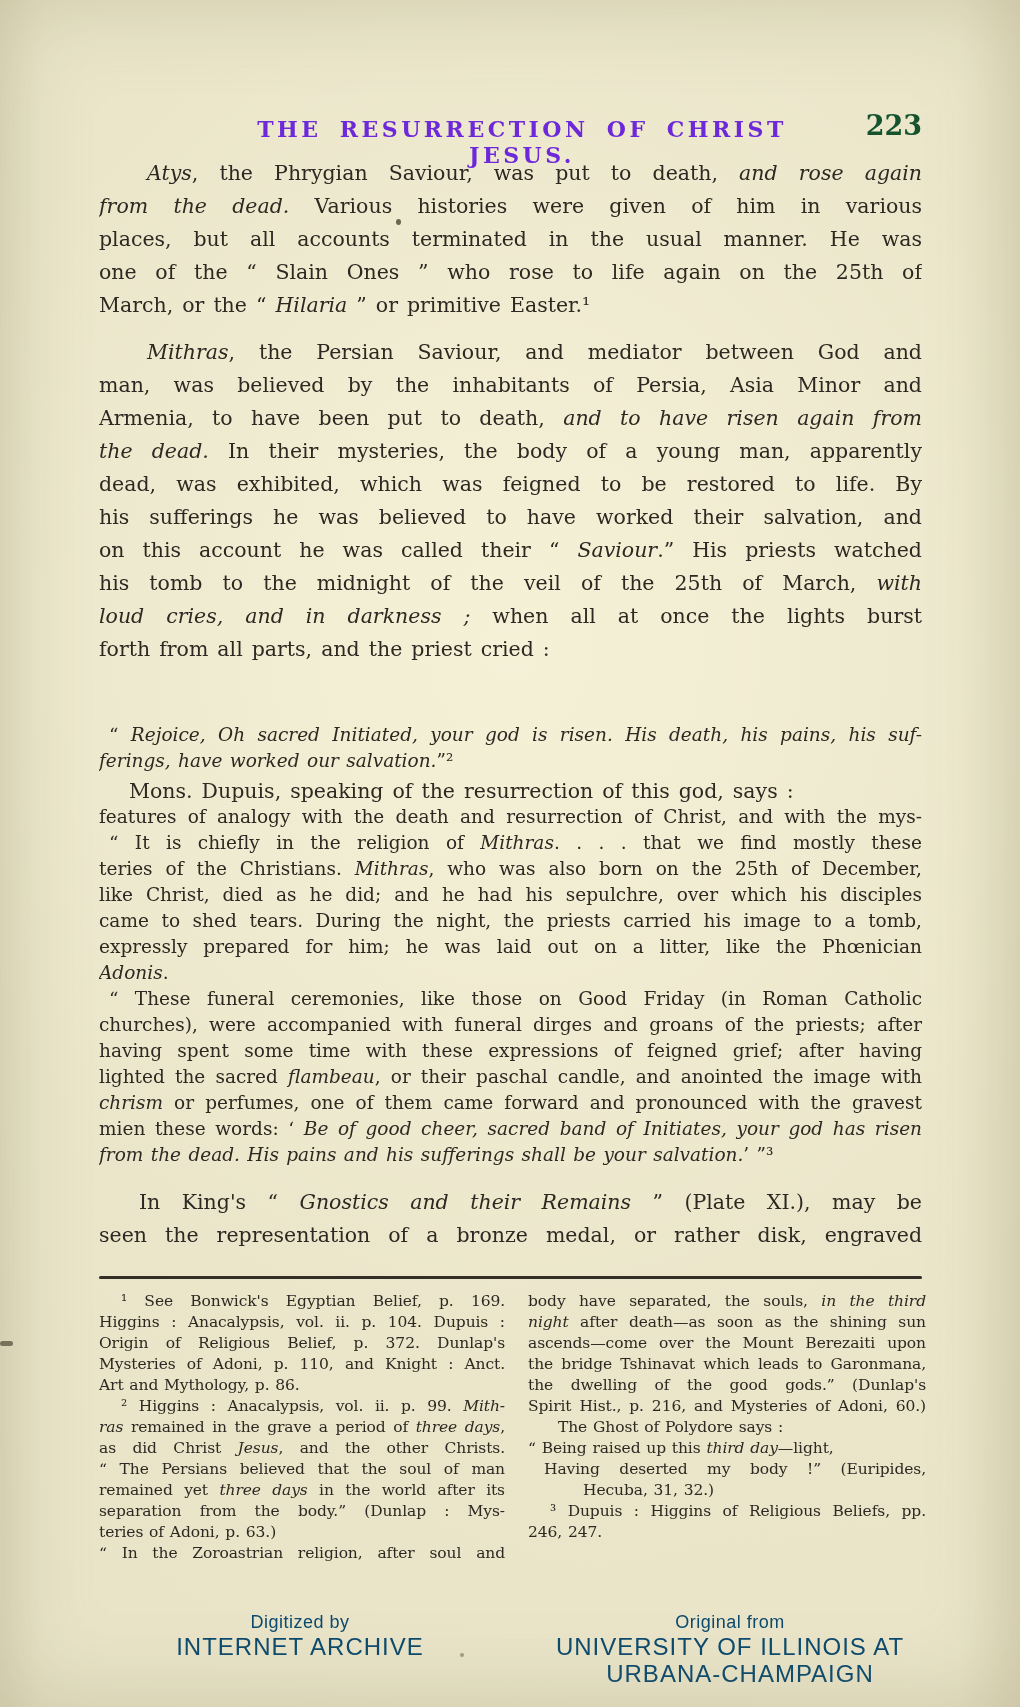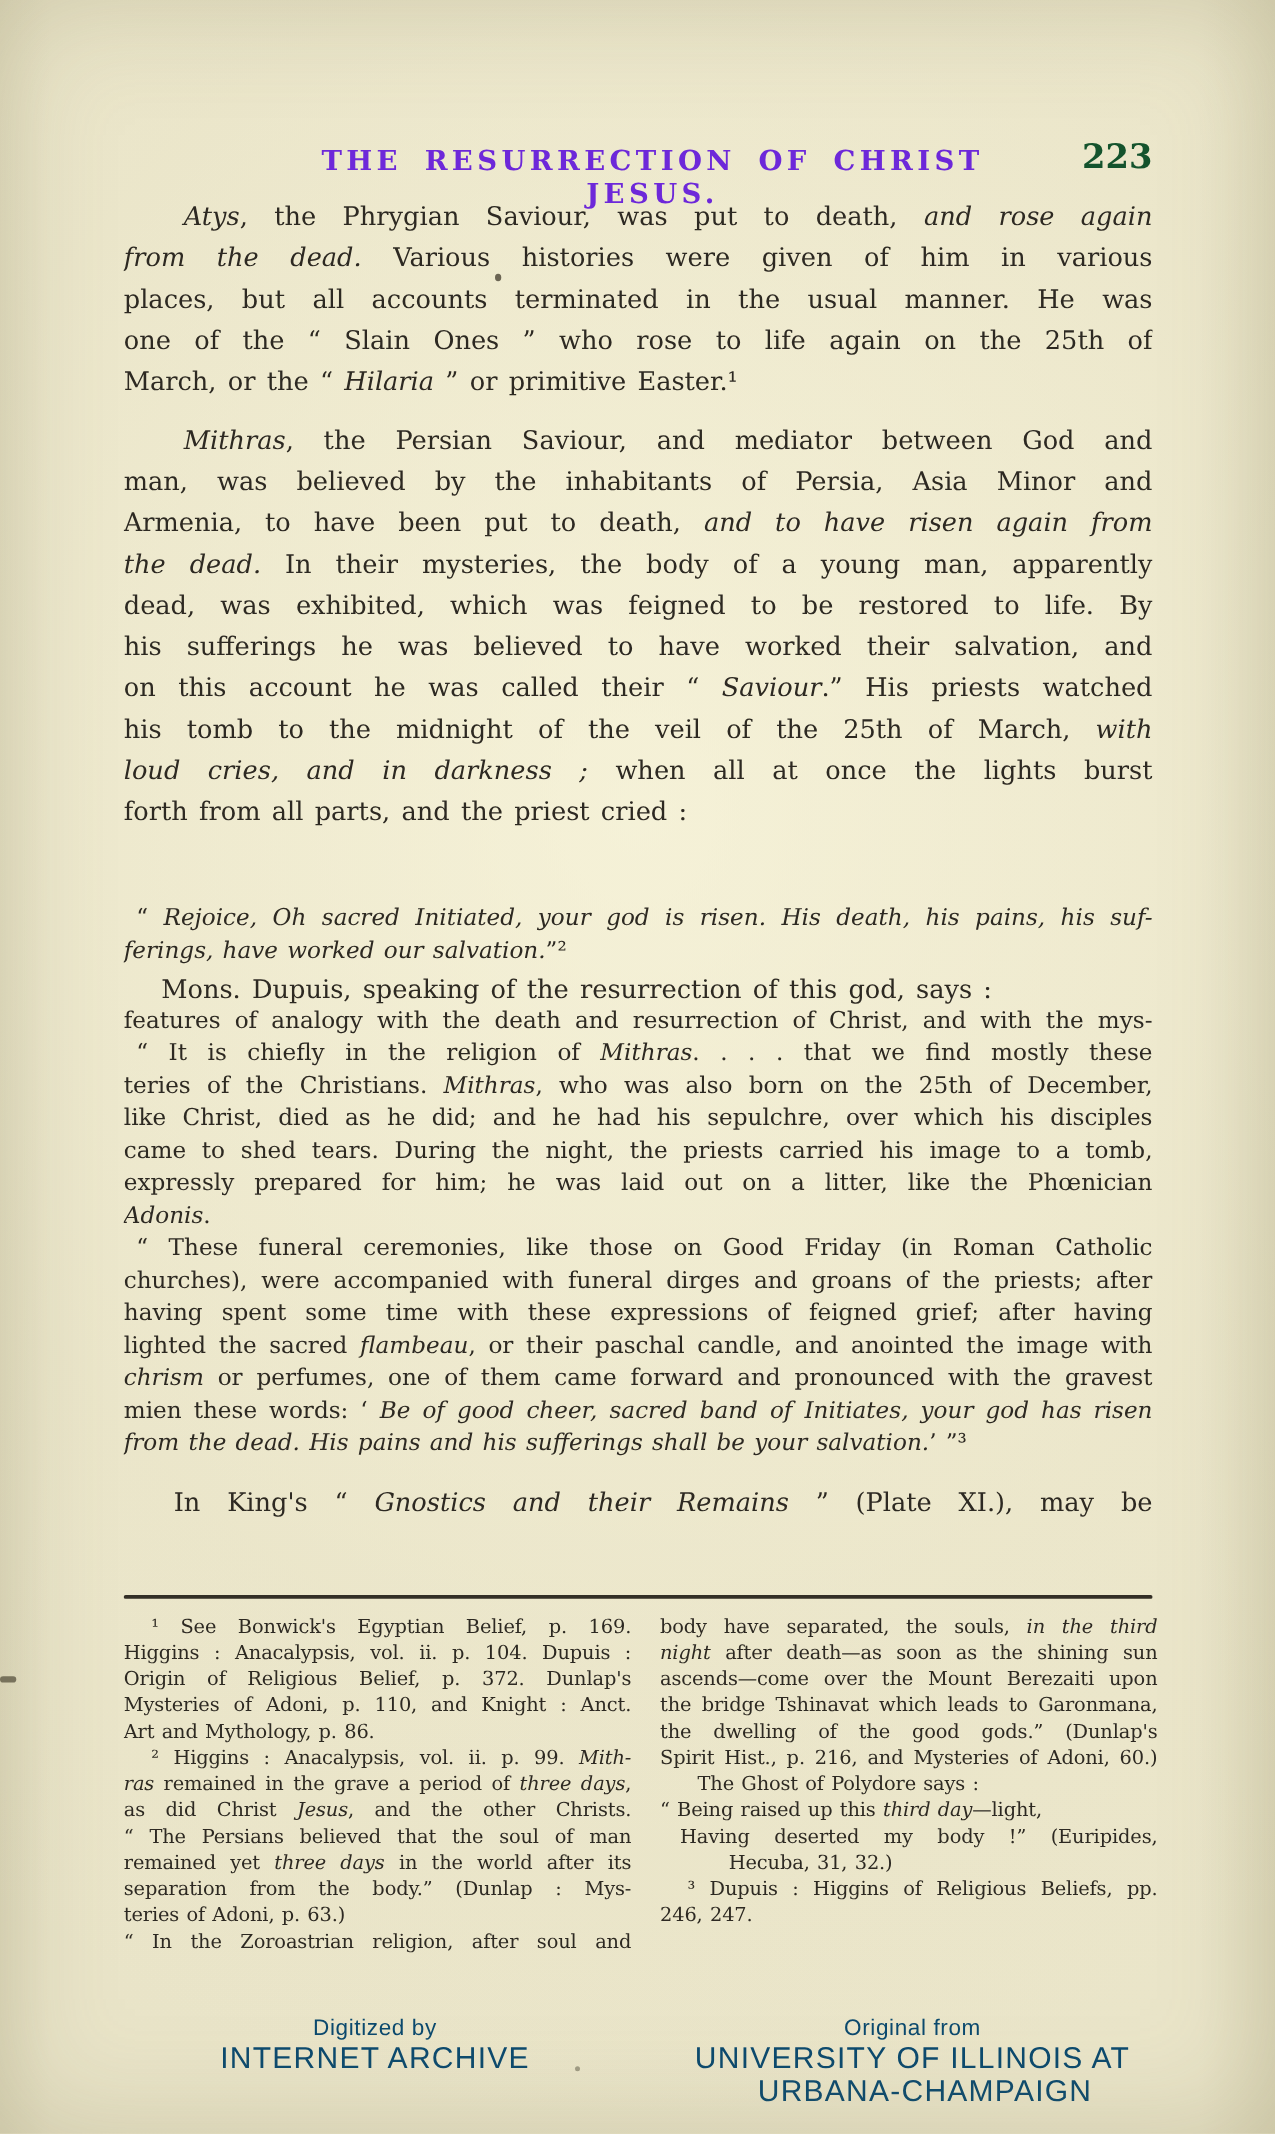--- a/index.html
+++ b/index.html
@@ -101,20 +101,21 @@
       <div class="line j" style="text-indent: 10px;">“ These funeral ceremonies, like those on Good Friday (in Roman Catholic</div>
       <div class="line j">churches), were accompanied with funeral dirges and groans of the priests; after</div>
       <div class="line j">having spent some time with these expressions of feigned grief; after having</div>
       <div class="line j">lighted the sacred <i>flambeau</i>, or their paschal candle, and anointed the image with</div>
       <div class="line j"><i>chrism</i> or perfumes, one of them came forward and pronounced with the gravest</div>
       <div class="line j">mien these words: ‘ <i>Be of good cheer, sacred band of Initiates, your god has risen</i></div>
       <div class="line"><i>from the dead.  His pains and his sufferings shall be your salvation.</i>’ ”³</div>
     </div>
     <div class="block body" style="top: 1186px;">
       <div class="line j" style="text-indent: 40px;">In King's “ <i>Gnostics and their Remains</i> ” (Plate XI.), may be</div>
+      <div class="line j">seen the representation of a bronze medal, or rather disk, engraved</div>
     </div>
   </div>
 
 <div id="footnote-rule"></div>
 <div id="fn-left" class="fncol">
     <div class="line j" style="text-indent: 22px;">¹ See Bonwick's Egyptian Belief, p. 169.</div>
     <div class="line j">Higgins : Anacalypsis, vol. ii. p. 104.  Dupuis :</div>
     <div class="line j">Origin of Religious Belief, p. 372.  Dunlap's</div>
     <div class="line j">Mysteries of Adoni, p. 110, and Knight : Anct.</div>
     <div class="line">Art and Mythology, p. 86.</div>

